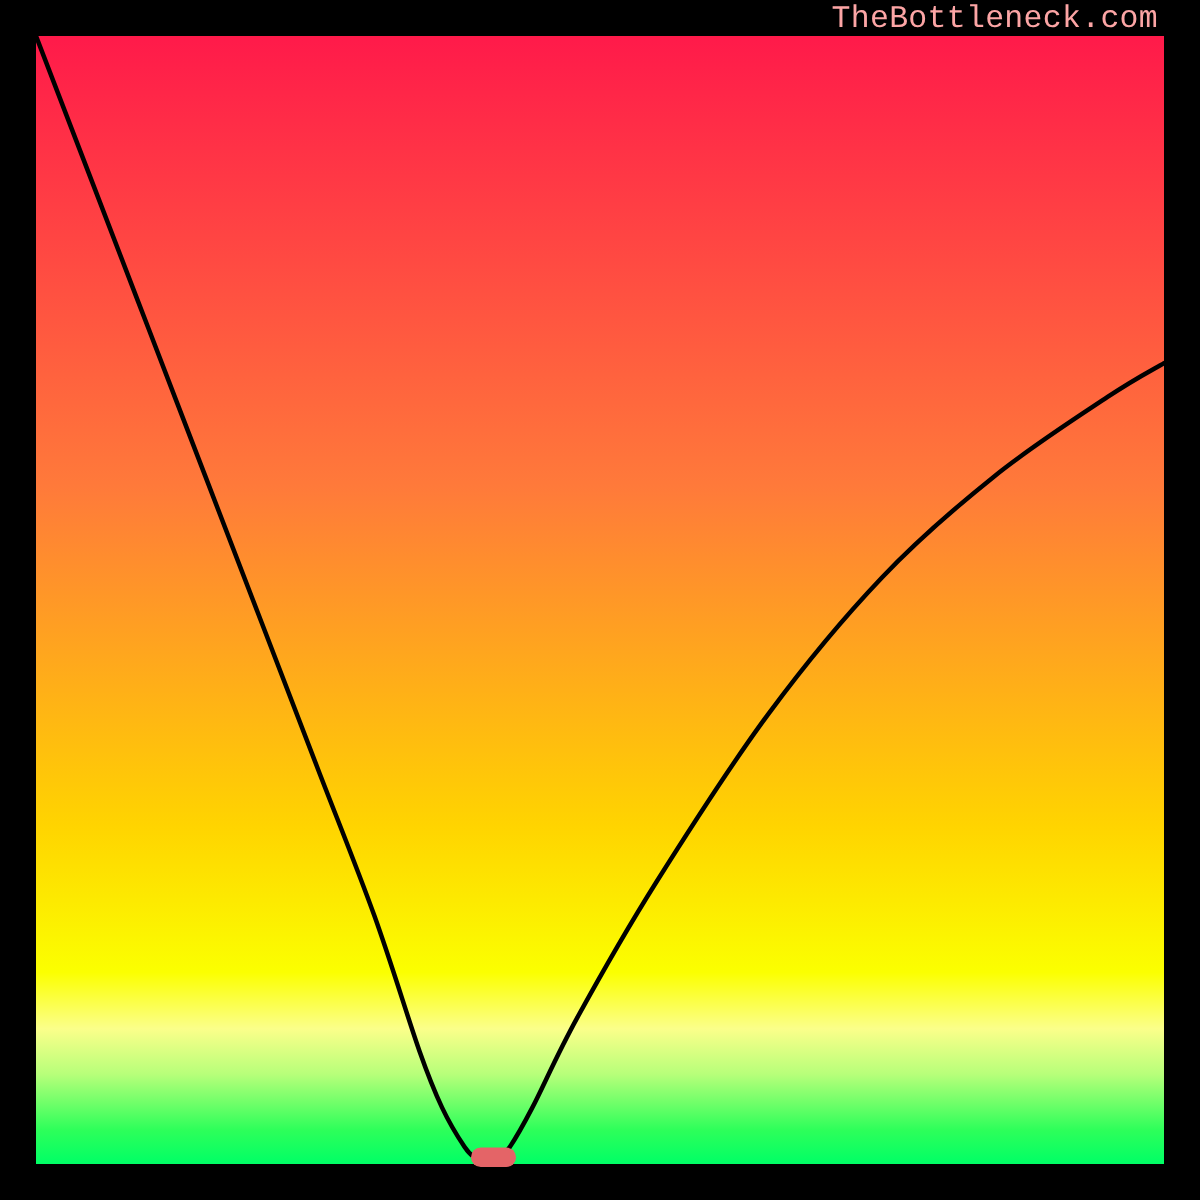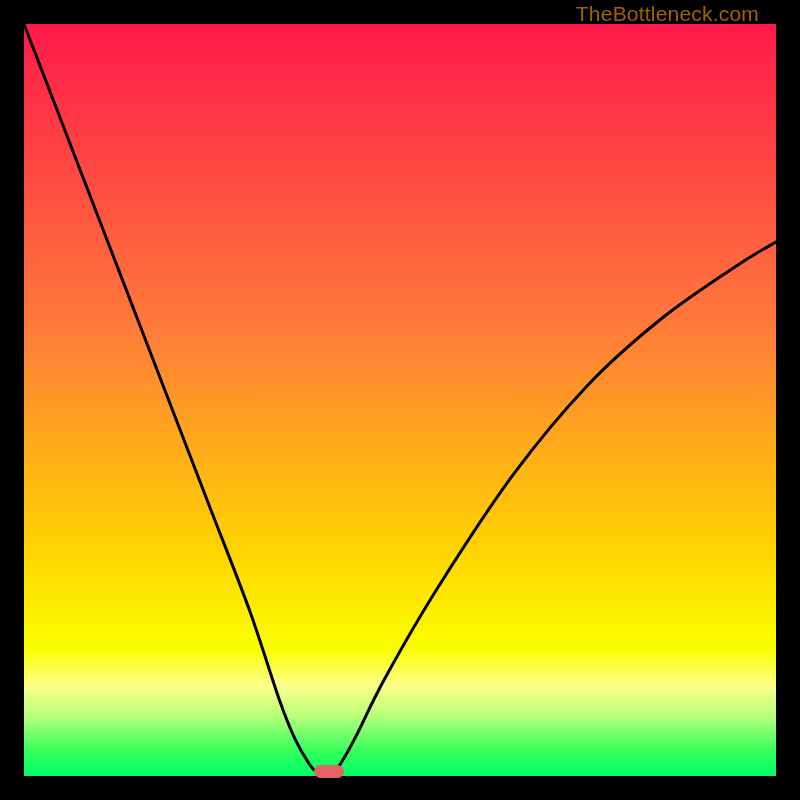--- a/index.html
+++ b/index.html
@@ -22,25 +22,26 @@
   .plot-area {
     position: absolute;
     left: 0;
     top: 0;
     width: 752px;
     height: 752px;
   }
   .watermark {
     position: absolute;
     top: 2px;
-    right: 41px;
-    color: #a16207;
+    right: 28px;
+    color: #fca5a5;
     font-size: 21px;
     font-weight: 500;
     letter-spacing: 0.2px;
+    font-family: Liberation Mono, monospace;
   }
   .marker {
     position: absolute;
     height: 13px;
     border-radius: 7px;
     background: #e46467;
   }
 </style>
 </head>
 <body>

